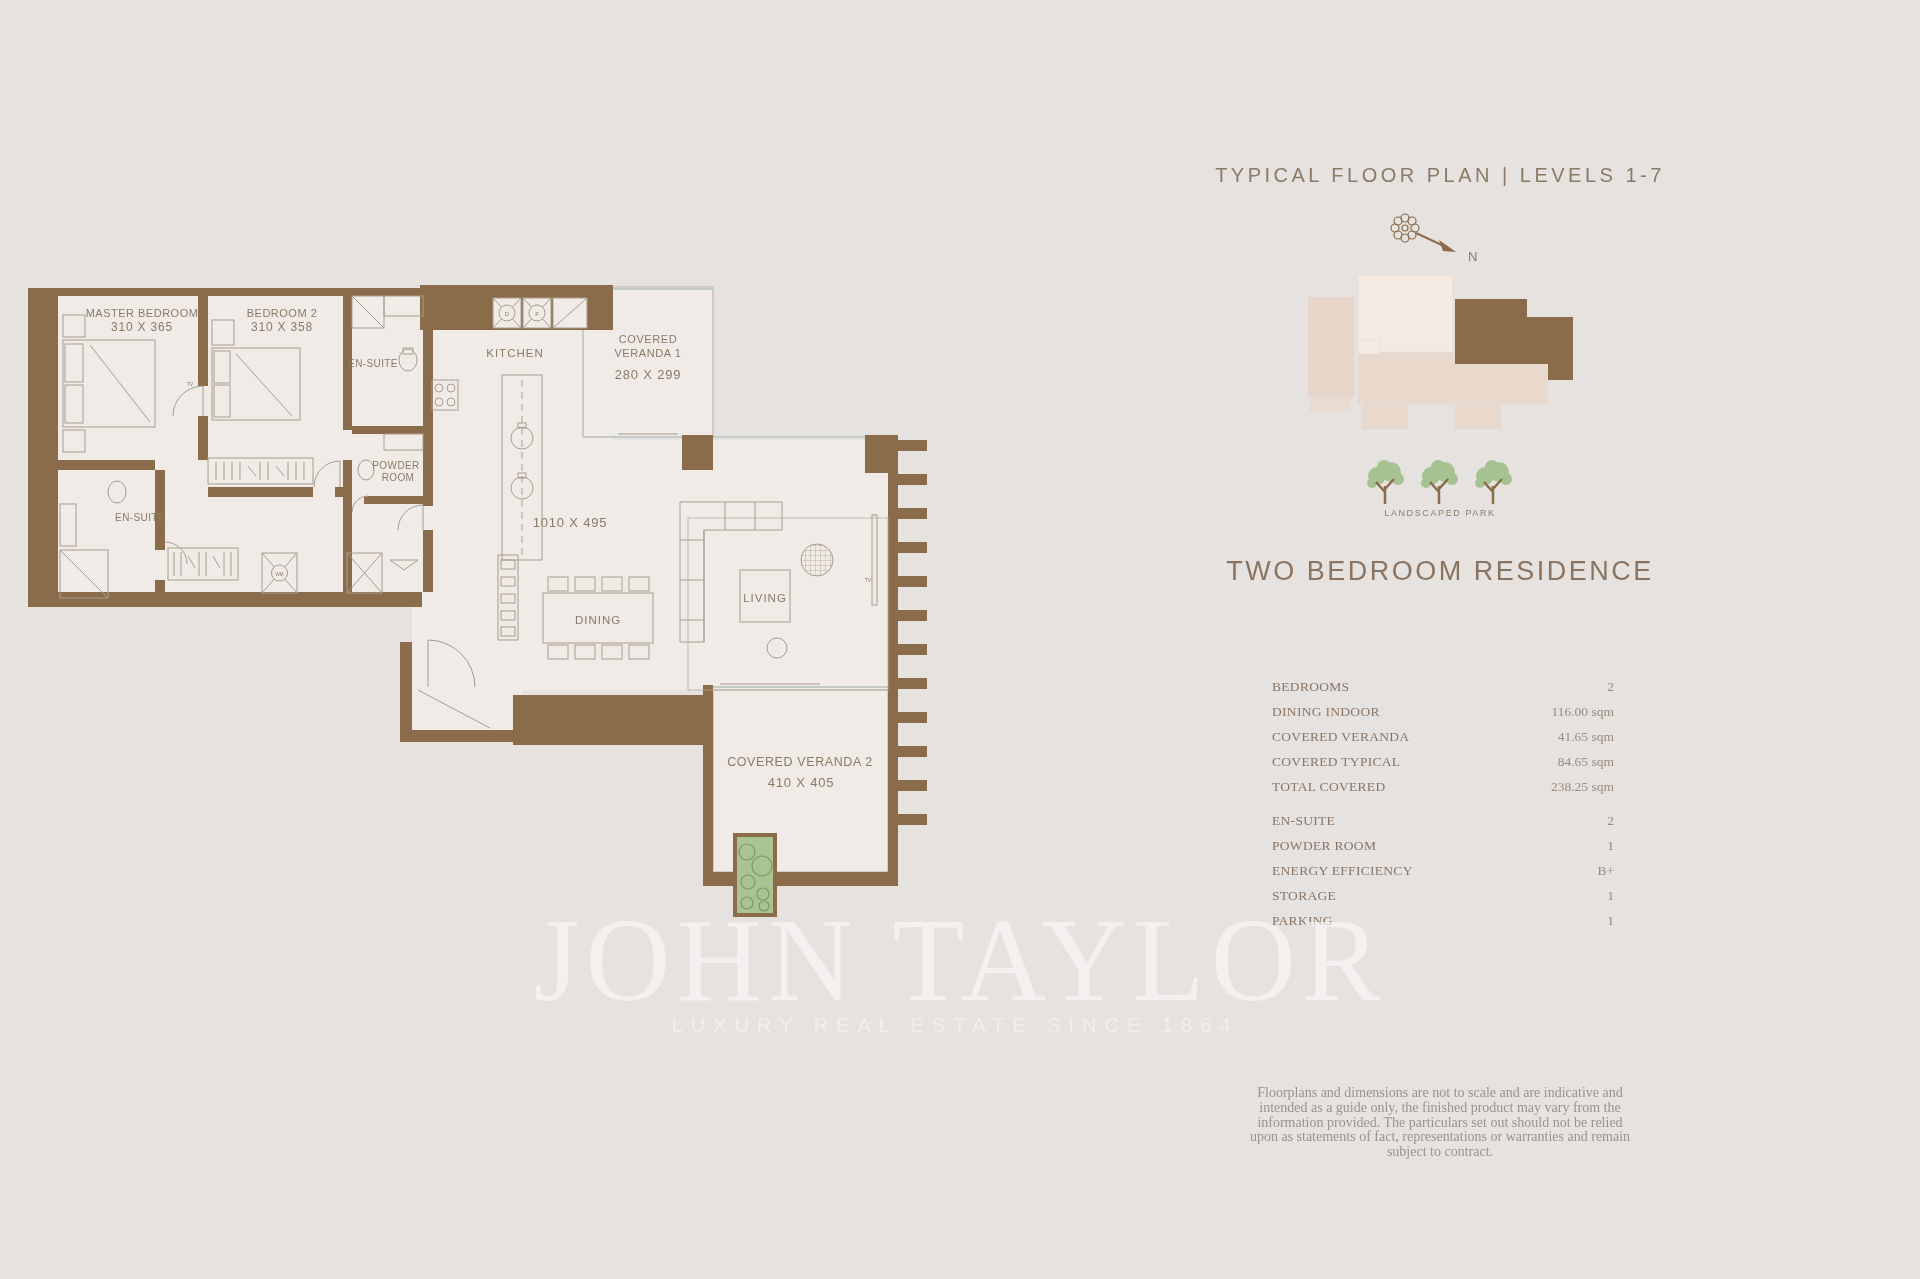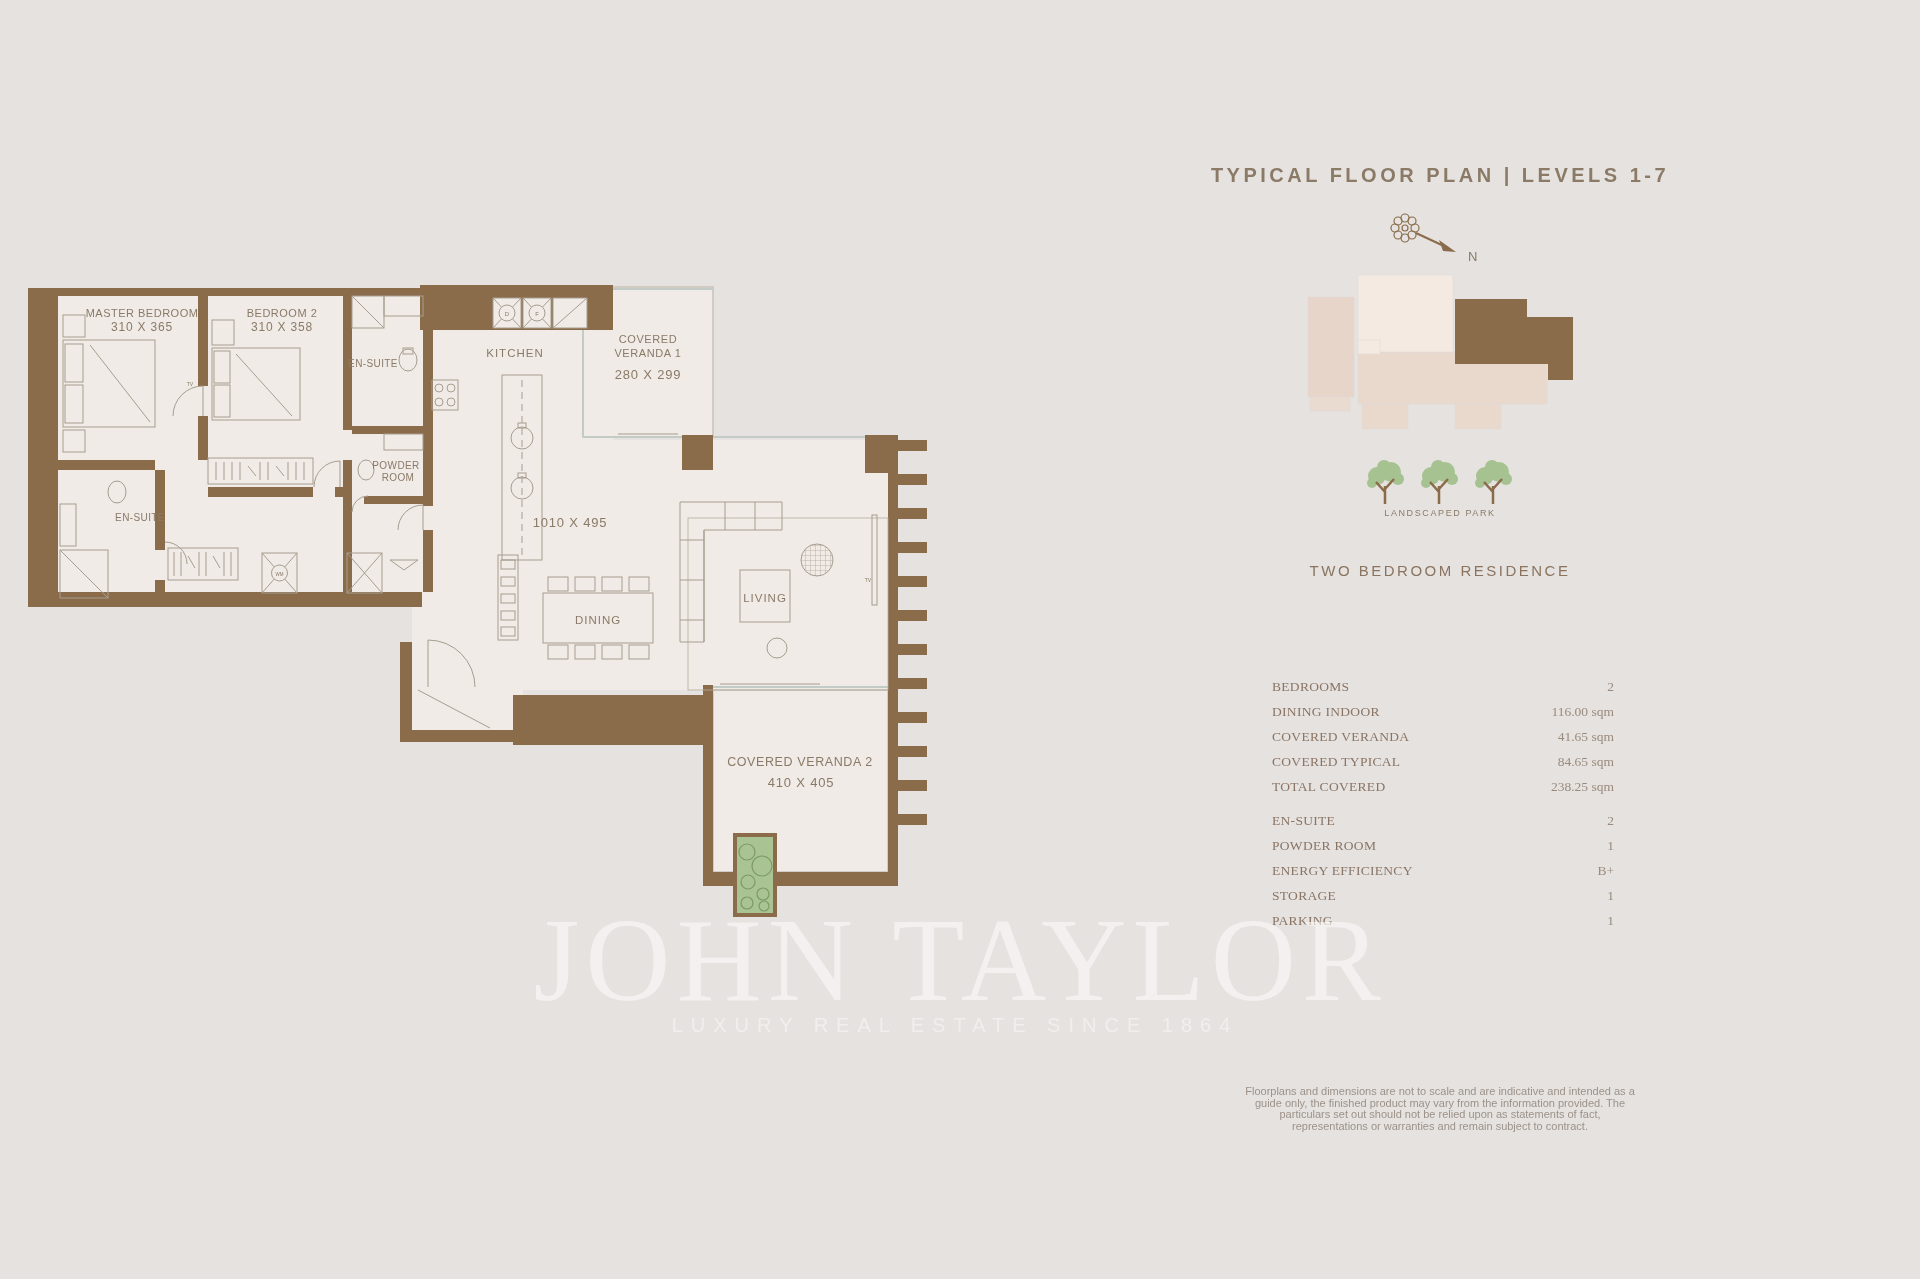--- a/index.html
+++ b/index.html
@@ -1,33 +1,33 @@
 <!DOCTYPE html>
 <html><head>
 <meta charset="utf-8">
 <style>
   html,body{margin:0;padding:0;}
   body{background:#cfcccb;font-family:"Liberation Sans",sans-serif;}
   .page{position:relative;width:1920px;height:1279px;background:#e5e2e0;overflow:hidden;margin:0 auto;}
   svg text{font-family:"Liberation Sans",sans-serif;}
   .plan-label{fill:#8a7a68;}
   .page-title{position:absolute;top:164px;left:1160px;width:560px;text-align:center;
-    font-size:20px;letter-spacing:3.5px;font-weight:700;color:#8b7a66;}
+    font-size:20px;letter-spacing:3.5px;font-weight:400;color:#8b7a66;}
   .trees-block{position:absolute;top:458px;left:1340px;width:200px;text-align:center;}
   .trees-row{display:flex;justify-content:center;gap:10px;}
   .park-label{margin-top:4px;font-size:9px;letter-spacing:1.6px;color:#8b7b68;}
   .residence-heading{position:absolute;top:556px;left:1160px;width:560px;text-align:center;
-    color:#8a7460;font-size:15px;letter-spacing:2.5px;line-height:30px;font-weight:500;}
+    color:#8a7460;font-size:27px;letter-spacing:2.5px;line-height:30px;font-weight:500;}
   .specs{position:absolute;top:679px;left:1272px;width:342px;font-family:"Liberation Serif",serif;}
   .spec-row{display:flex;justify-content:space-between;align-items:baseline;height:25px;}
   .spec-row.group-gap{margin-top:9px;}
   .spec-label{font-size:13.5px;color:#8a7565;letter-spacing:0.3px;}
   .spec-value{font-size:13.5px;color:#9a8b7c;}
   .disclaimer{position:absolute;top:1086px;left:1245px;width:390px;text-align:center;
-    font-family:Liberation Sans, sans-serif;font-size:11px;line-height:1.06;color:#9c9289;}
+    font-family:Liberation Serif, serif;font-size:14px;line-height:1.06;color:#9c9289;}
   .watermark-name{position:absolute;top:893px;left:960px;transform:translateX(-50%);
     font-family:"Liberation Serif",serif;font-size:118px;letter-spacing:6px;white-space:nowrap;
     color:rgba(252,250,248,0.6);pointer-events:none;}
   .watermark-tagline{position:absolute;top:1014px;left:955px;transform:translateX(-50%);
     font-size:20px;letter-spacing:8px;white-space:nowrap;color:rgba(252,250,248,0.55);pointer-events:none;}
 </style>
 </head>
 <body>
 
 <div class="page">

